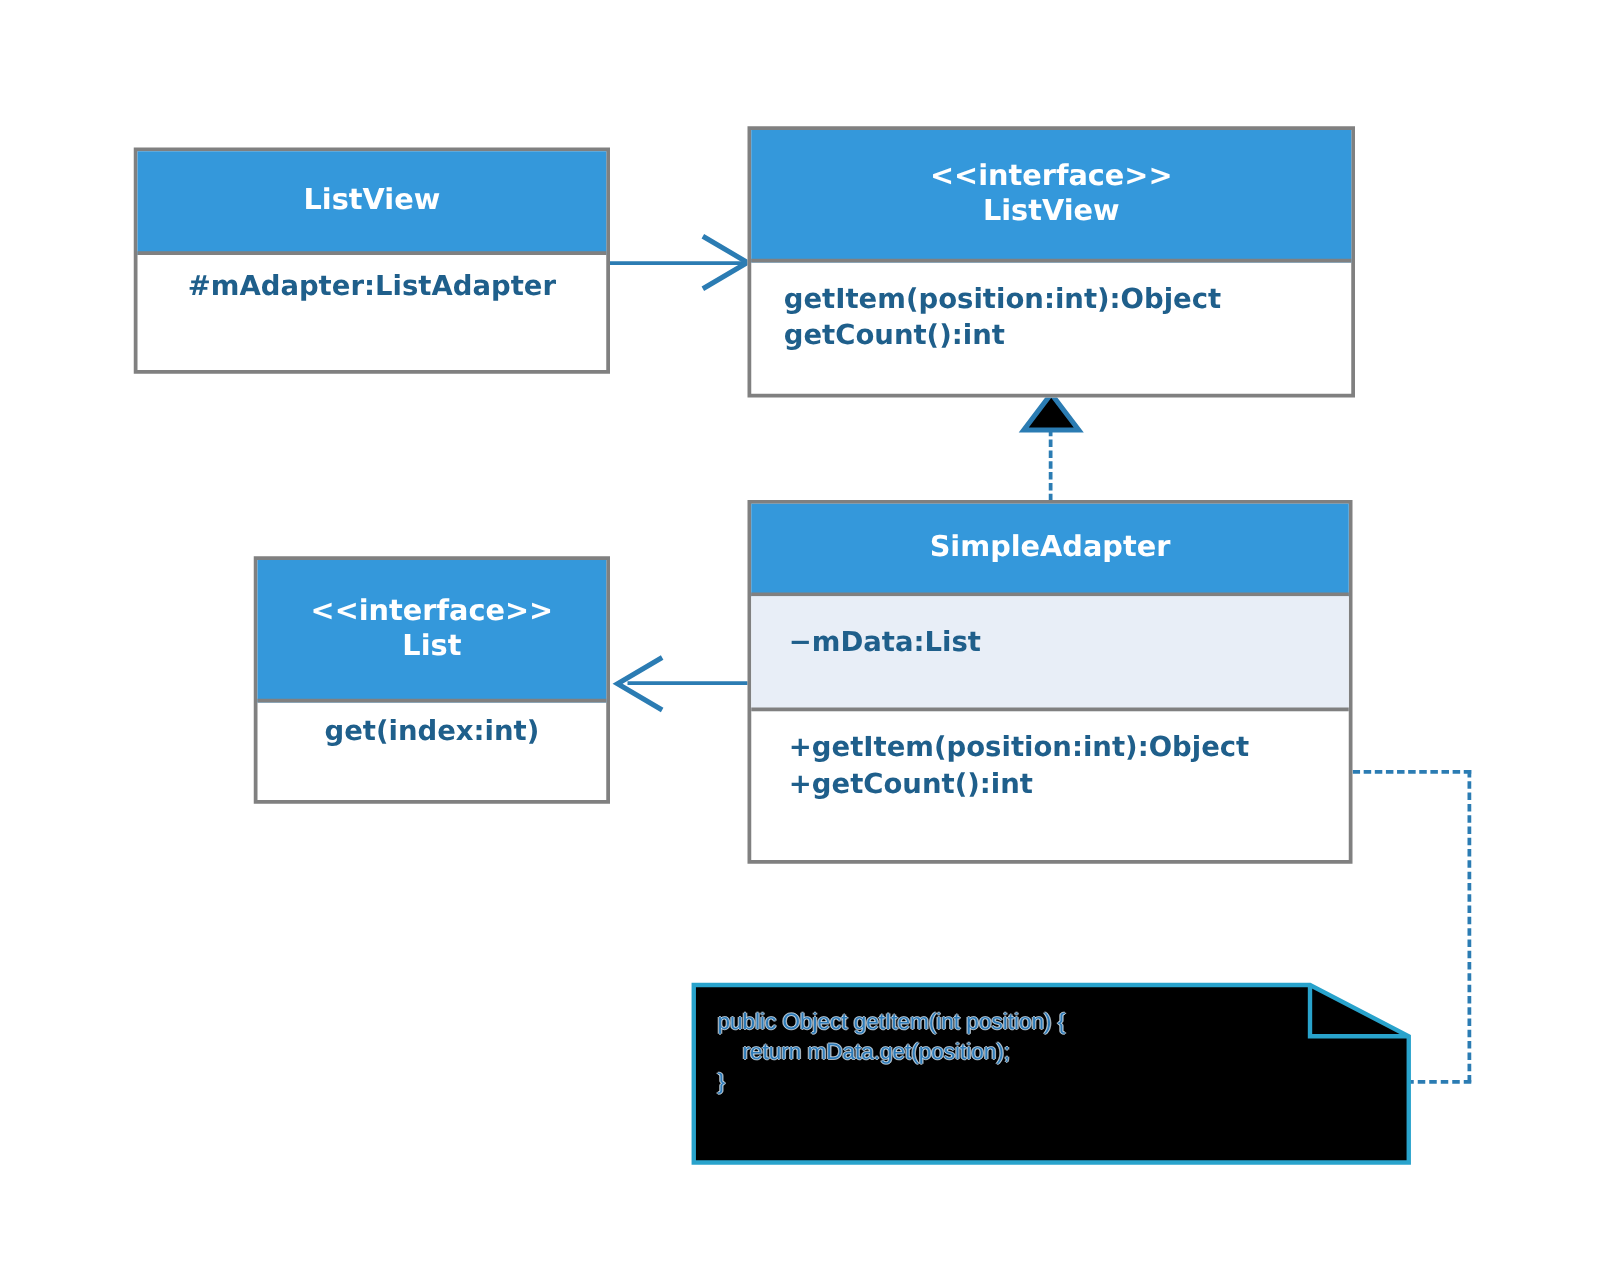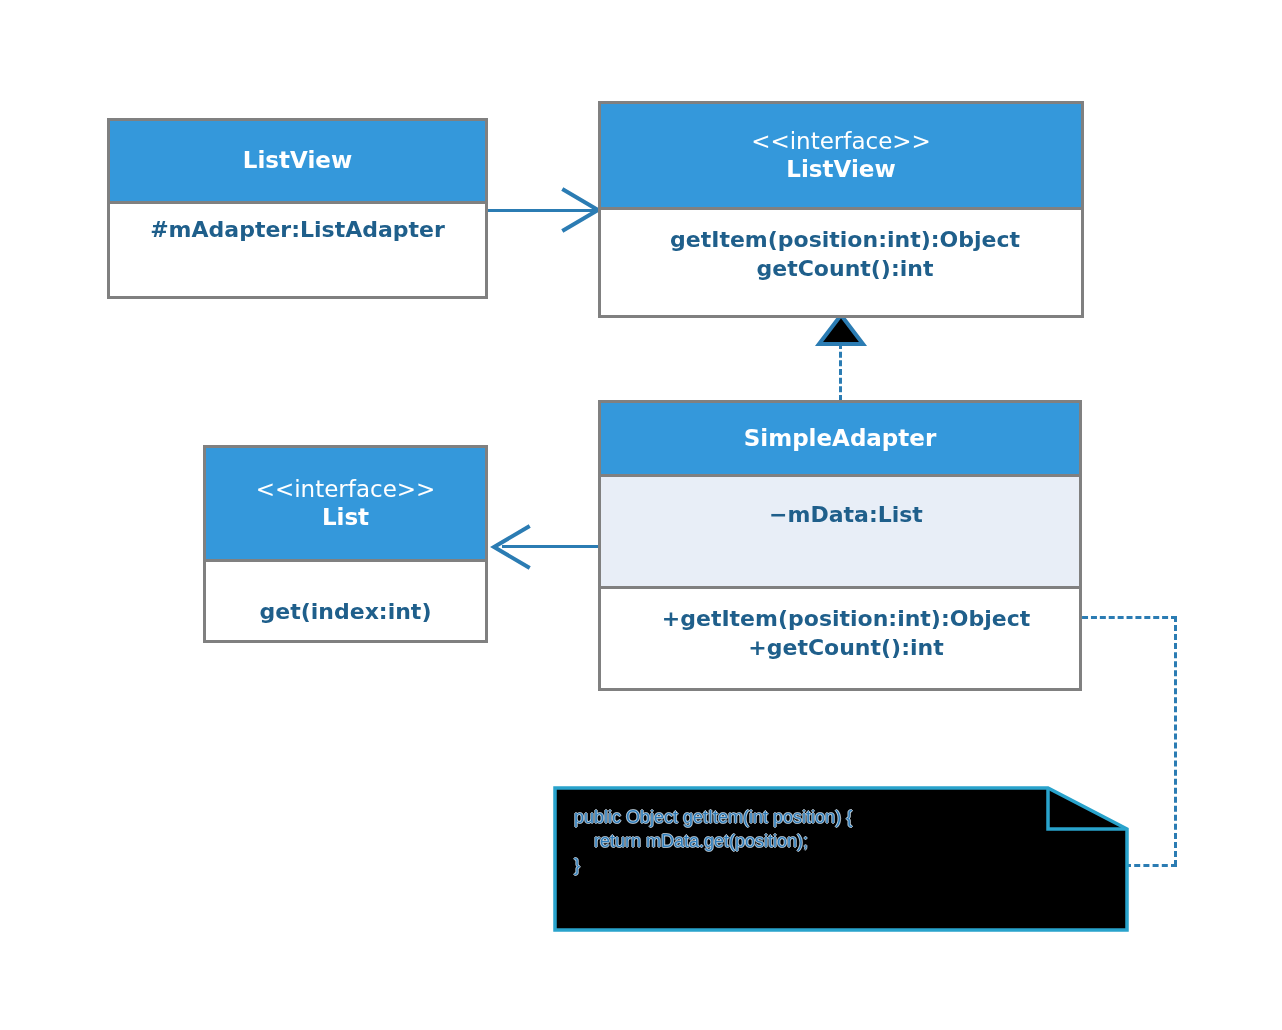--- a/index.html
+++ b/index.html
@@ -30,30 +30,29 @@
     font-size: 23px;
     font-weight: bold;
     text-align: center;
     display: flex;
     flex-direction: column;
     align-items: center;
     justify-content: center;
     line-height: 1.18;
     border-bottom: 3px solid #808080;
   }
-  .uml-header .stereotype { font-weight: normal; }
+  .uml-header .stereotype { font-weight: bold; }
   .uml-compartment {
     box-sizing: border-box;
     color: #1f5f8b;
     font-size: 22px;
     font-weight: bold;
     line-height: 1.30;
     padding: 12px 18px 0 18px;
     white-space: pre-line;
-    text-align: center;
   }
   .compartment-attrs {
     background: #e8eef7;
     border-bottom: 3px solid #808080;
   }
   .compartment-center {
     text-align: center;
     padding-left: 8px;
     padding-right: 8px;
   }
@@ -134,28 +133,28 @@
     </div>
     <div class="uml-compartment" style="height:105px; padding-top:16px; padding-left:26px;">getItem(position:int):Object
 getCount():int</div>
   </div>
 
   <div class="uml-box" style="left:203px; top:445px; width:285px; height:198px;">
     <div class="uml-header" style="height:114px;">
       <span class="stereotype">&lt;&lt;interface&gt;&gt;</span>
       <span>List</span>
     </div>
-    <div class="uml-compartment compartment-center" style="height:80px; padding-top:36px;">get(index:int)</div>
+    <div class="uml-compartment compartment-center" style="height:80px; padding-top:10px;">get(index:int)</div>
   </div>
 
   <div class="uml-box" style="left:598px; top:400px; width:484px; height:291px;">
     <div class="uml-header" style="height:74px;">
       <span>SimpleAdapter</span>
     </div>
-    <div class="uml-compartment compartment-attrs" style="height:112px; padding-top:24px; padding-left:30px;">−mData:List</div>
+    <div class="uml-compartment compartment-attrs" style="height:92px; padding-top:24px; padding-left:30px;">−mData:List</div>
     <div class="uml-compartment" style="height:90px; padding-top:16px; padding-left:30px;">+getItem(position:int):Object
 +getCount():int</div>
   </div>
 
   <svg class="note-svg" style="left:553px; top:786px; width:576px; height:146px;" viewBox="0 0 576 146">
     <path d="M2,2 L495,2 L574,43 L574,144 L2,144 Z" fill="#000000" stroke="#29a3cc" stroke-width="3.5" stroke-linejoin="miter"></path>
     <path d="M495,2 L495,43 L574,43" fill="none" stroke="#29a3cc" stroke-width="3.5" stroke-linejoin="miter"></path>
   </svg>
   <div class="note-text" style="left:574px; top:806px; width:540px;">public Object getItem(int position) {
     return mData.get(position);

